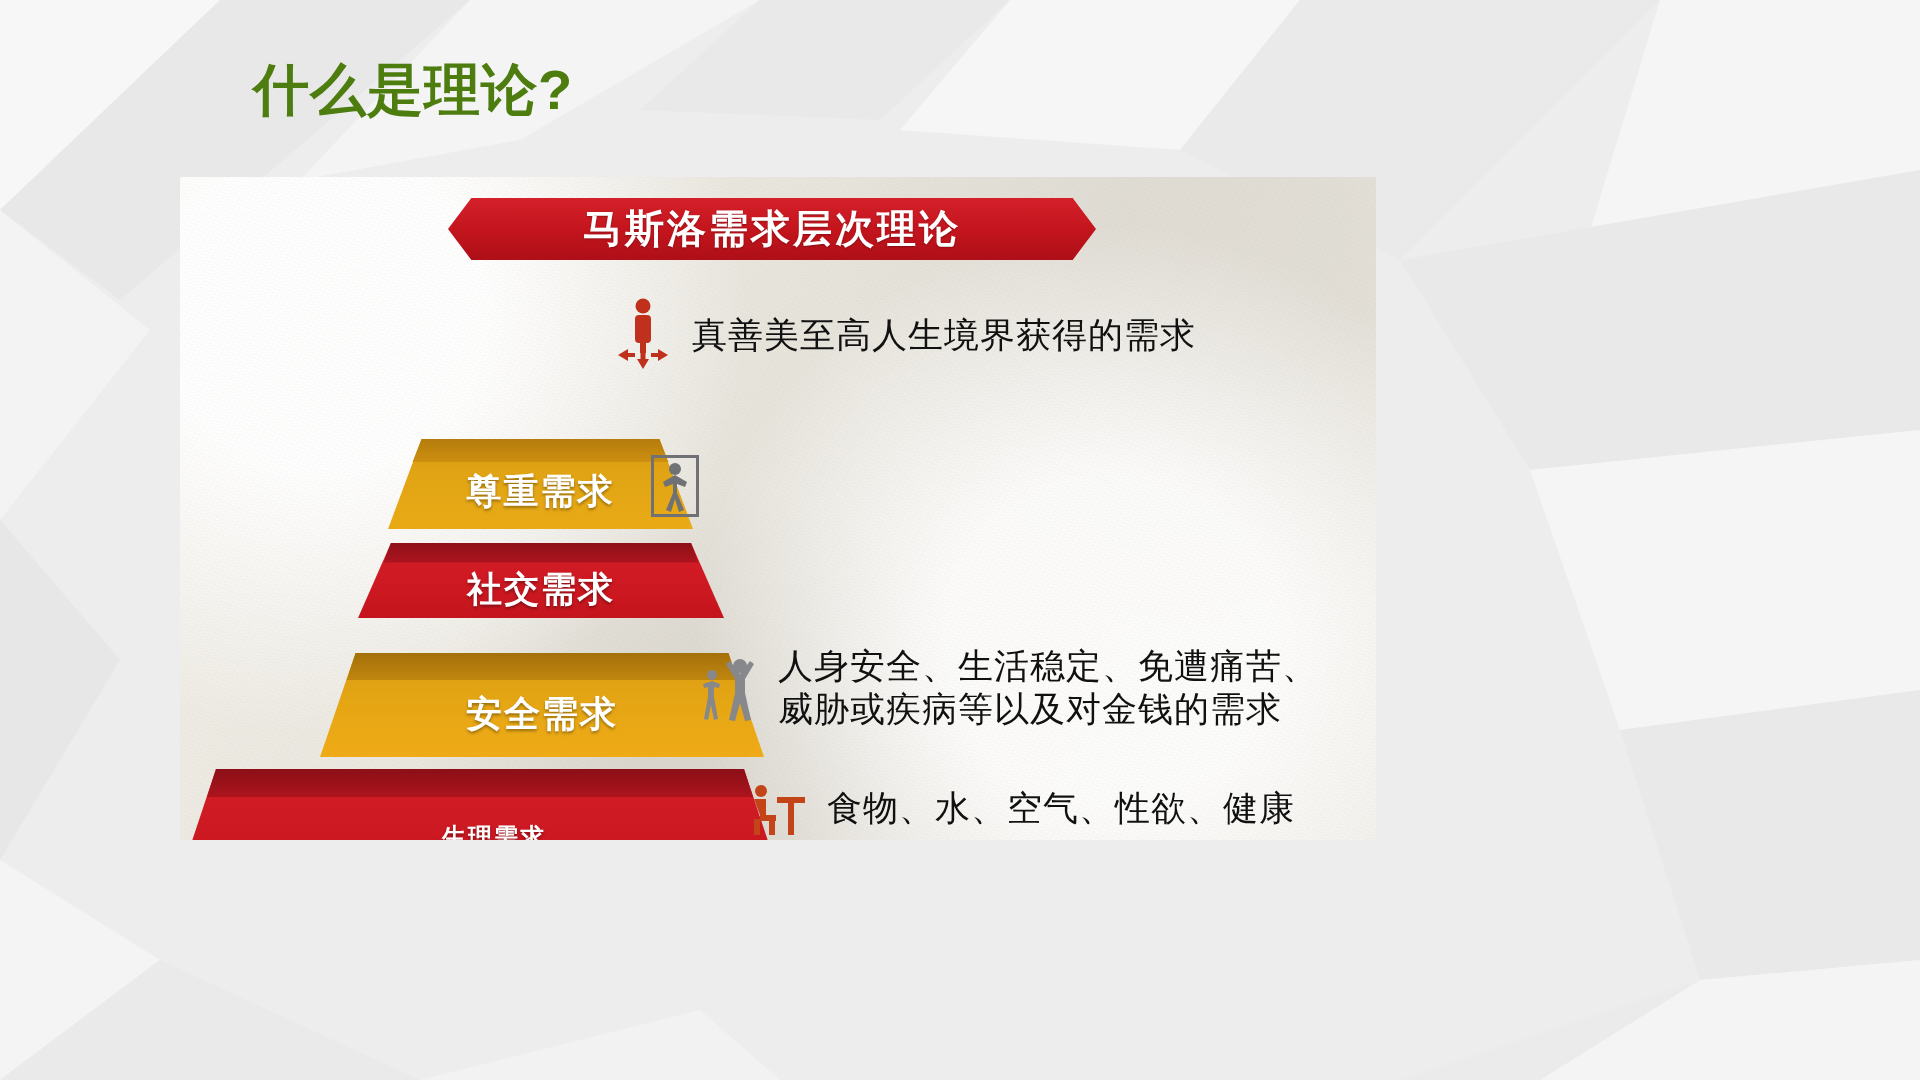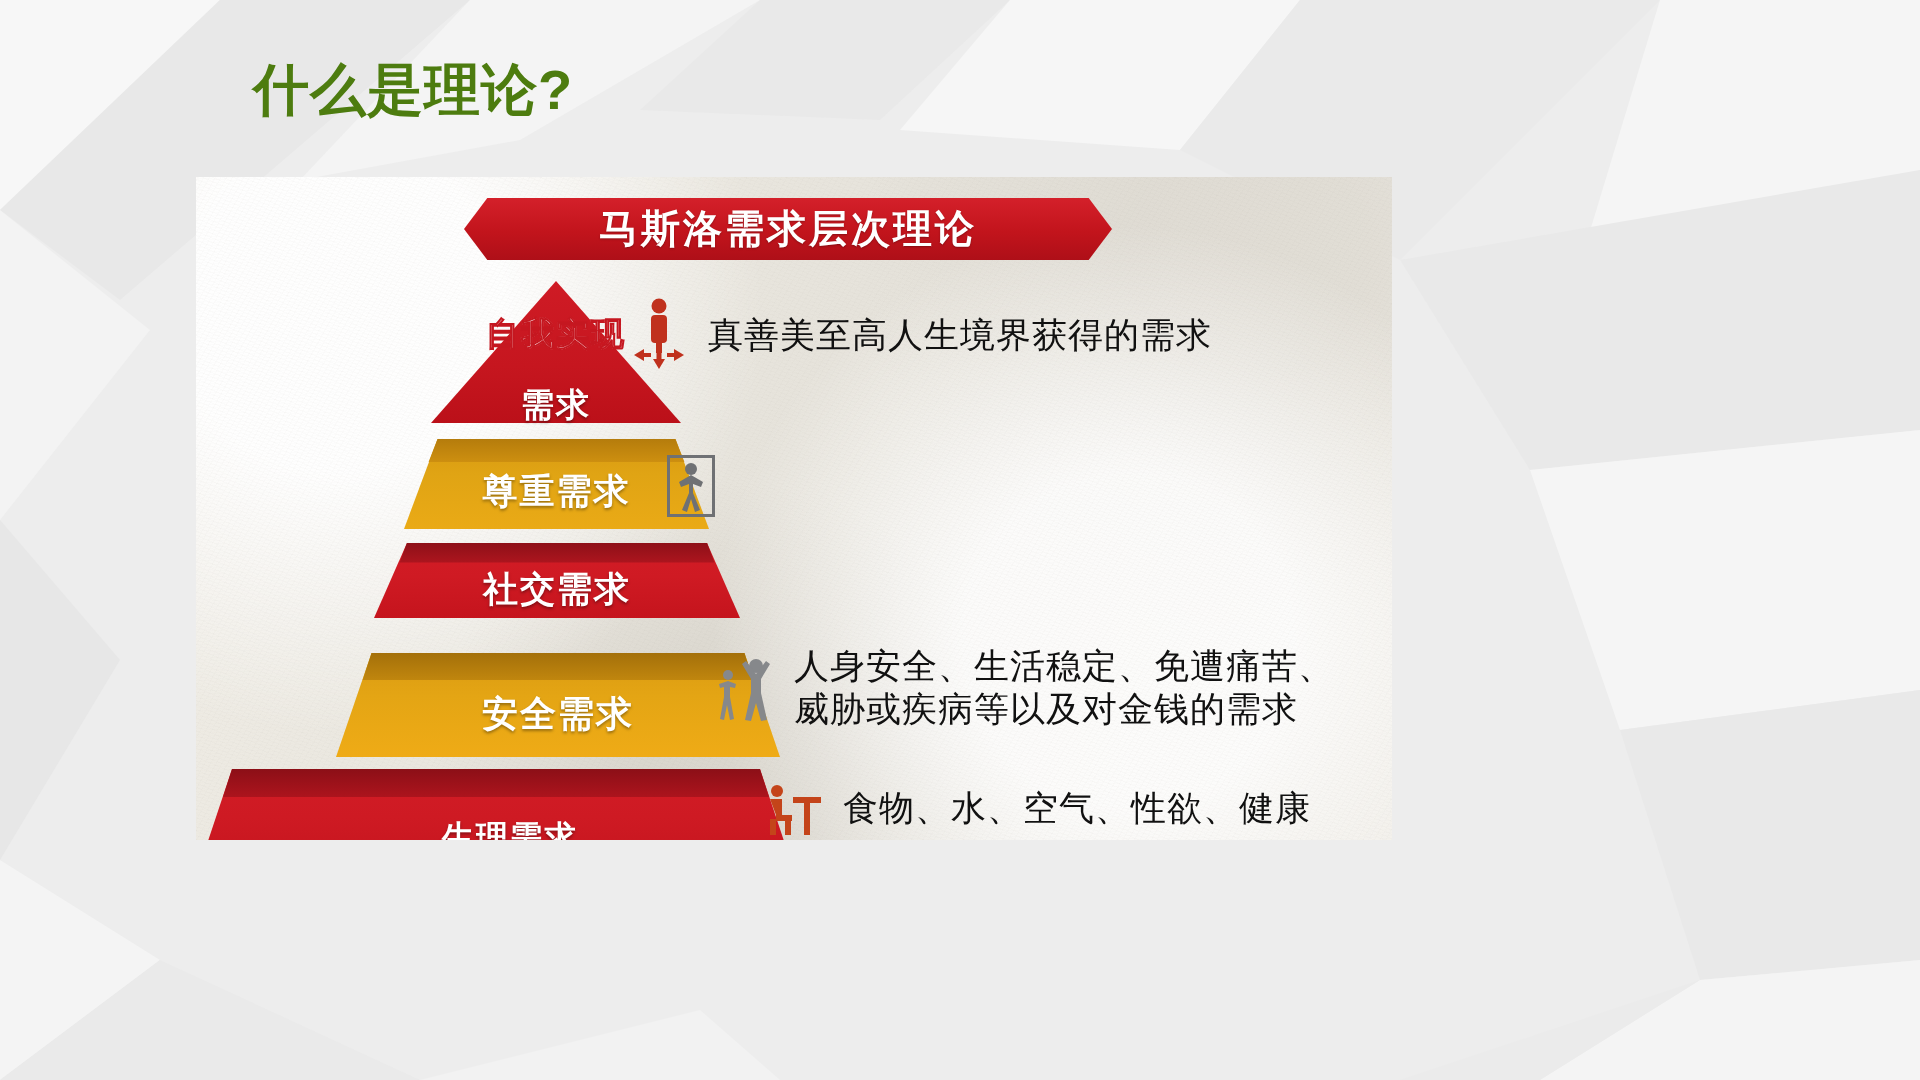--- a/index.html
+++ b/index.html
@@ -35,21 +35,21 @@
     color: #4d7c0f;
     letter-spacing: 1px;
     z-index: 5;
     white-space: nowrap;
     line-height: 1.15;
   }
 
   
   #pyramid-image {
     position: absolute;
-    left: 196px;
+    left: 180px;
     top: 177px;
     width: 1196px;
     height: 663px;
     z-index: 3;
     overflow: hidden;
     background: #15803d;
   }
   .paper-texture {
     position: absolute;
     inset: 0;
@@ -186,21 +186,21 @@
 
   #tier-4 { left: 0px; top: 592px; width: 600px; height: 108px; }
   #tier-4 .front-face {
     clip-path: polygon(6% 0, 94% 0, 100% 100%, 0 100%);
     background: linear-gradient(180deg, #d21c26 0%, #ce1a23 45%, #c4141d 100%);
   }
   #tier-4 .top-face {
     clip-path: polygon(6% 0, 94% 0, 95.5% 100%, 4.5% 100%);
     background: linear-gradient(180deg, #8c0f17 0%, #ac141d 100%);
   }
-  #tier-4 .tier-label { font-size: 32px; margin-top: 28px; margin-left: 28px; }
+  #tier-4 .tier-label { font-size: 24px; margin-top: 28px; margin-left: 28px; }
 
   
   .desc-row {
     position: absolute;
     display: flex;
     align-items: center;
     z-index: 4;
   }
   .desc-icon {
     width: 66px;
@@ -254,27 +254,20 @@
 
 <div id="pyramid-image">
 
   <div class="paper-texture"></div>
   <div class="paper-grain"></div>
 
   <div id="banner">
     <span id="banner-title">马斯洛需求层次理论</span>
   </div>
 
-  <div class="tier" id="tier-0">
-    <div class="shape"></div>
-    <div class="tier-label">
-      <span id="label-0-top">自我实现</span>
-      <span id="label-0-bottom">需求</span>
-    </div>
-  </div>
 
   <div class="tier" id="tier-1">
     <div class="trap">
       <div class="front-face"></div>
       <div class="top-face"></div>
     </div>
     <div class="tier-label">尊重需求</div>
   </div>
 
   <div class="tier" id="tier-2">

